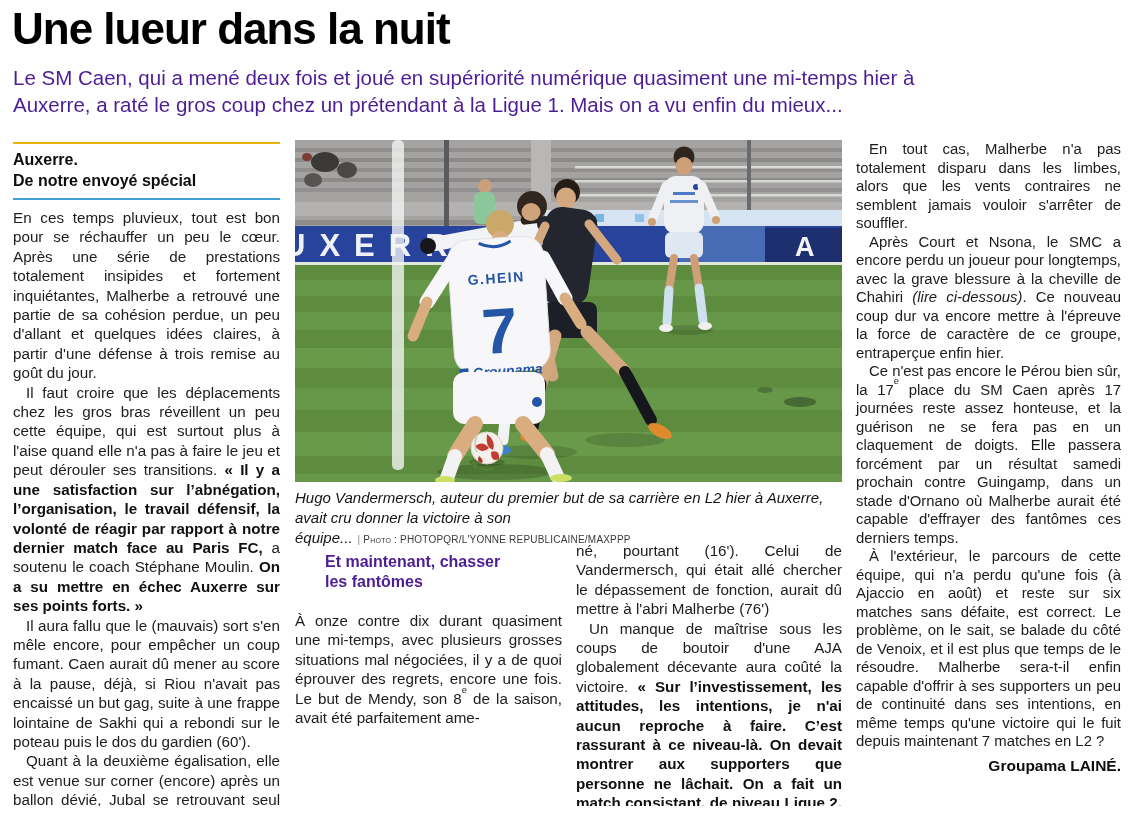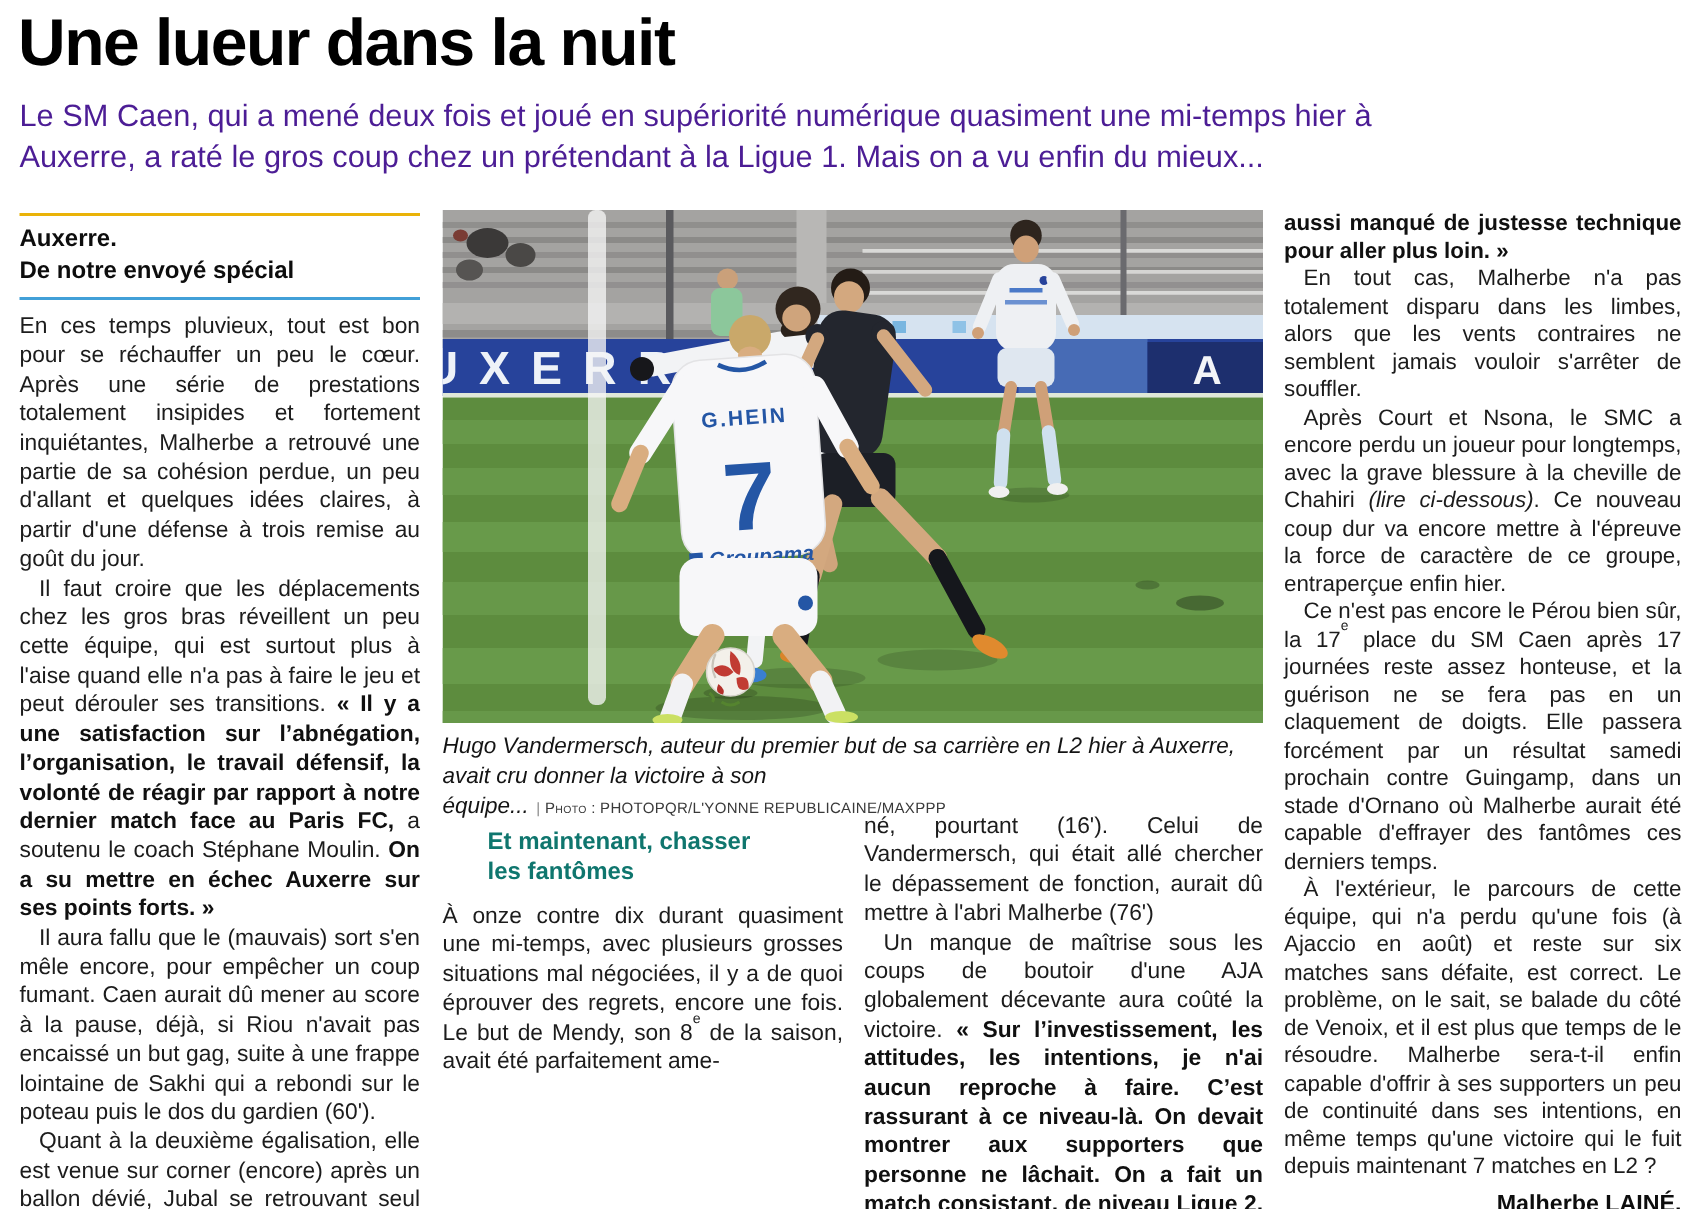--- a/index.html
+++ b/index.html
@@ -28,22 +28,22 @@
   .flow p.para{
     margin:0;font-size:15.2px;line-height:19.4px;text-align:justify;
     color:#1c1c1c;hyphens:auto;-webkit-hyphens:auto;
   }
   .col4 .flow p.para{font-size:14.9px;line-height:18.5px;}
   .para.indent{text-indent:13px;}
   .flow .b{font-weight:700;color:#101010;}
   .flow .i{font-style:italic;}
   .flow sup{font-size:0.62em;line-height:0;position:relative;top:-0.45em;}
   .subhead{
-    margin:11px 0 9px;padding-left:30px;
-    font-size:16px;font-weight:700;line-height:20px;color:#0f766e;
+    margin:11px 0 19px;padding-left:30px;
+    font-size:16px;font-weight:700;line-height:20px;color:#4c1d95;
   }
   .byline{margin:6px 0 0;font-size:15.5px;font-weight:700;text-align:right;color:#0d0d0d;}
   .photo-figure{position:absolute;left:295px;top:140px;width:547px;margin:0;}
   .photo-figure svg{display:block;}
   .photo-caption{
     margin-top:6px;font-style:italic;font-size:15px;line-height:20px;color:#141414;
   }
   .credit{font-style:normal;font-size:10px;color:#3a3a3a;letter-spacing:.2px;white-space:nowrap;}
   .credit .pipe{color:#8a8a8a;margin:0 3px 0 5px;}
   .credit .plabel{font-variant:small-caps;}
@@ -247,22 +247,21 @@
 
   <div class="col col3">
     <div class="flow">
         <p class="para"><span>né, pourtant (16'). Celui de Vandermersch, qui était allé chercher le dépassement de fonction, aurait dû mettre à l'abri Malherbe (76')</span></p>
         <p class="para indent"><span>Un manque de maîtrise sous les coups de boutoir d'une AJA globalement décevante aura coûté la victoire. </span><span class="b">«&nbsp;Sur l’investissement, les attitudes, les intentions, je n'ai aucun reproche à faire. C’est rassurant à ce niveau-là. On devait montrer aux supporters que personne ne lâchait. On a fait un match consistant, de niveau Ligue 2, mais on a</span></p>
       </div>
   </div>
 
   <div class="col col4">
     <div class="flow">
-        <p class="para"><span class="b">aussi manqué de justesse technique pour aller plus loin.&nbsp;»</span></p>
         <p class="para indent"><span>En tout cas, Malherbe n'a pas totalement disparu dans les limbes, alors que les vents contraires ne semblent jamais vouloir s'arrêter de souffler.</span></p>
         <p class="para indent"><span>Après Court et Nsona, le SMC a encore perdu un joueur pour longtemps, avec la grave blessure à la cheville de Chahiri </span><span class="i">(lire ci-dessous)</span><span>. Ce nouveau coup dur va encore mettre à l'épreuve la force de caractère de ce groupe, entraperçue enfin hier.</span></p>
         <p class="para indent"><span>Ce n'est pas encore le Pérou bien sûr, la 17</span><sup>e</sup><span> place du SM Caen après 17 journées reste assez honteuse, et la guérison ne se fera pas en un claquement de doigts. Elle passera forcément par un résultat samedi prochain contre Guingamp, dans un stade d'Ornano où Malherbe aurait été capable d'effrayer des fantômes ces derniers temps.</span></p>
         <p class="para indent"><span>À l'extérieur, le parcours de cette équipe, qui n'a perdu qu'une fois (à Ajaccio en août) et reste sur six matches sans défaite, est correct. Le problème, on le sait, se balade du côté de Venoix, et il est plus que temps de le résoudre. Malherbe sera-t-il enfin capable d'offrir à ses supporters un peu de continuité dans ses intentions, en même temps qu'une victoire qui le fuit depuis maintenant 7 matches en L2&nbsp;?</span></p>
-        <p class="byline">Malherbe LAINÉ.</p>
+        <p class="byline">Groupama LAINÉ.</p>
       </div>
   </div>
 
 </div>
 
 </body></html>

